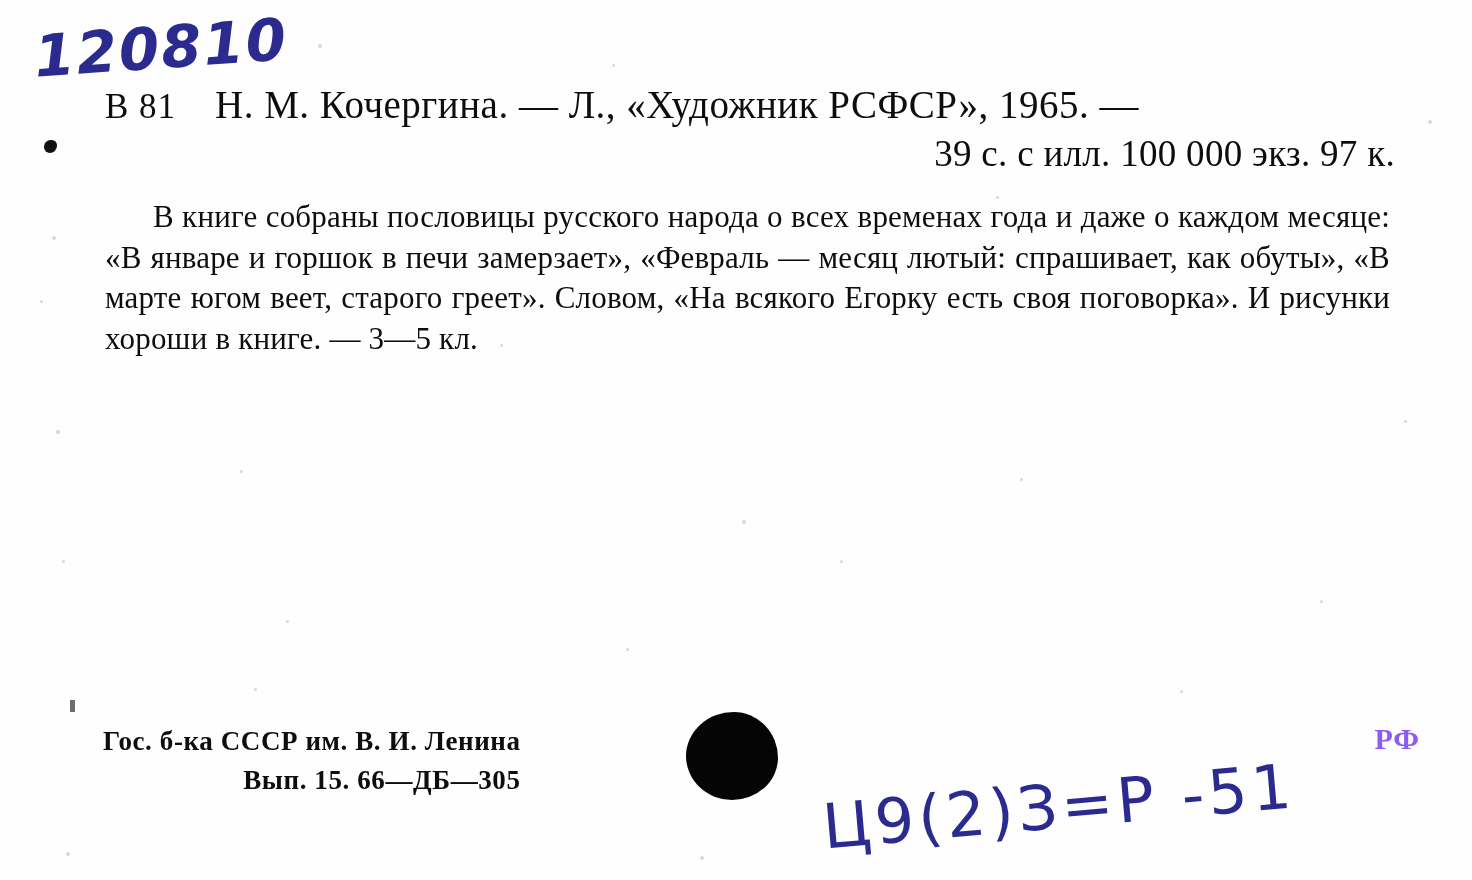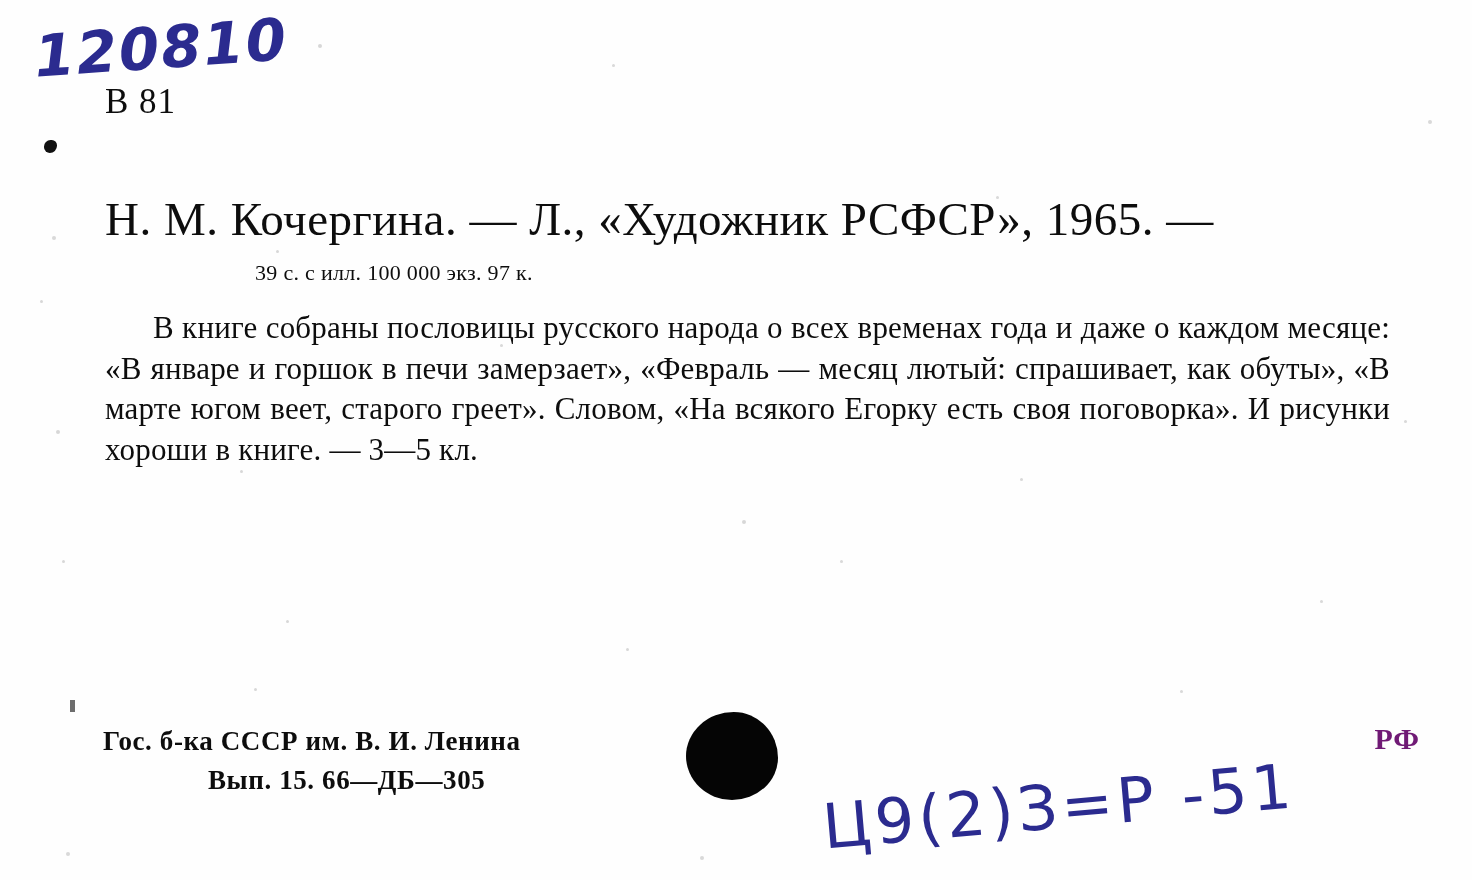--- a/index.html
+++ b/index.html
@@ -89,41 +89,41 @@
   .title-line {
     font-size: 35px;
     font-weight: 700;
     letter-spacing: .5px;
     margin-left: 115px;
   }
   .row-shelf {
     display: flex;
     align-items: baseline;
     margin-top: 6px;
-    flex-direction: column;
   }
   .shelfmark {
     font-size: 35px;
     font-weight: 400;
     width: 110px;
     flex: 0 0 110px;
     letter-spacing: 1px;
   }
   .title-cont {
-    font-size: 47px;
+    font-size: 39px;
     font-weight: 400;
     letter-spacing: .5px;
     white-space: nowrap;
   }
   .sub-line {
-    font-size: 22px;
+    font-size: 37px;
     font-weight: 700;
     margin-left: 150px;
-    margin-top: 14px;
+    margin-top: 5px;
     letter-spacing: .3px;
+    text-align: right;
   }
   .sub-line.thin {
     font-weight: 400;
   }
   .annotation {
     margin-top: 22px;
     font-size: 31px;
     font-weight: 400;
     line-height: 1.31;
     letter-spacing: .2px;
@@ -138,41 +138,42 @@
   
   .footer {
     position: absolute;
     left: 103px;
     top: 722px;
     font-size: 27px;
     font-weight: 700;
     line-height: 1.45;
     letter-spacing: .6px;
     color: #0d0d0d;
+    text-align: right;
   }
   .footer .l2 { margin-left: 90px; }
   .footer .l3 { margin-left: 105px; }
 
   .ink-blob {
     position: absolute;
     left: 686px;
     top: 712px;
     width: 92px;
     height: 88px;
     background: #050505;
     border-radius: 52% 48% 50% 50% / 50% 52% 48% 50%;
   }
   .rf-stamp {
     position: absolute;
     right: 52px;
     top: 722px;
     font-size: 30px;
     font-weight: 700;
     letter-spacing: 1px;
-    color: #701a75;
+    color: #8b5cf6;
     text-align: center;
   }
 </style>
 </head>
 <body>
 
 <div class="card">
 
   <div class="speckles">
     <i style="left:318px;top:44px;width:4px;height:4px;"></i>

